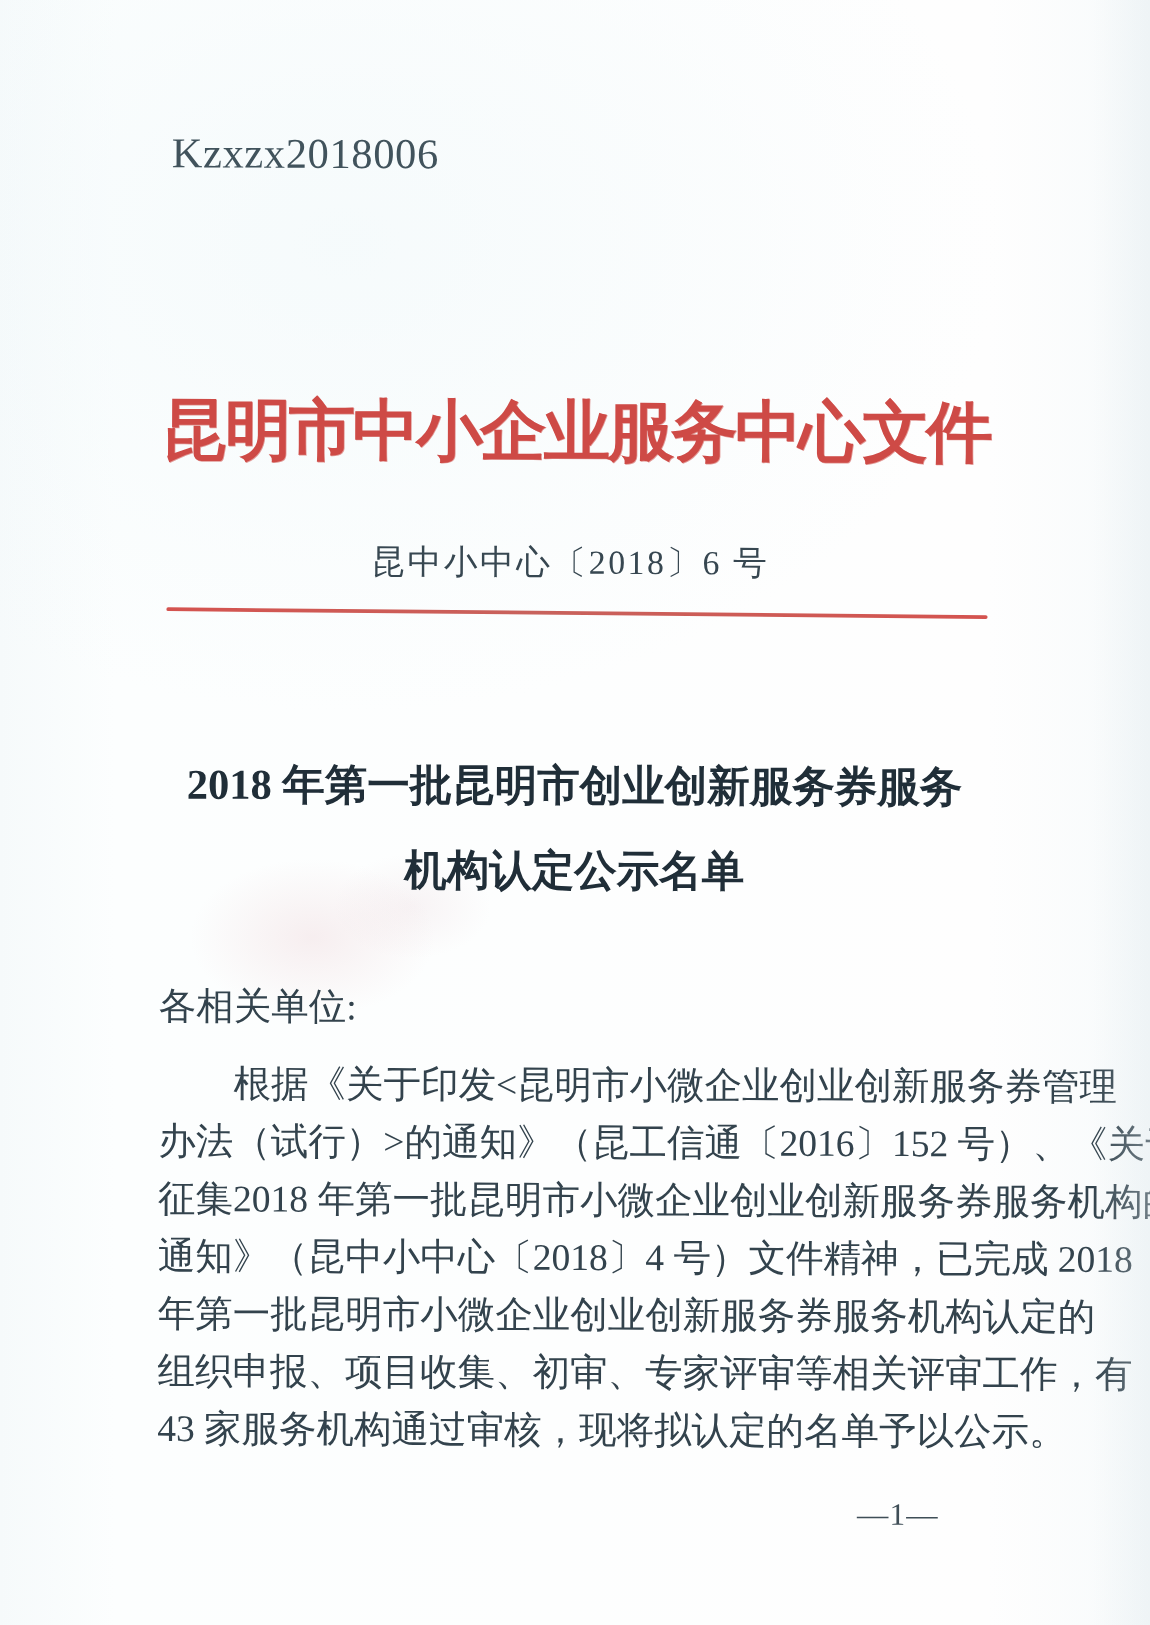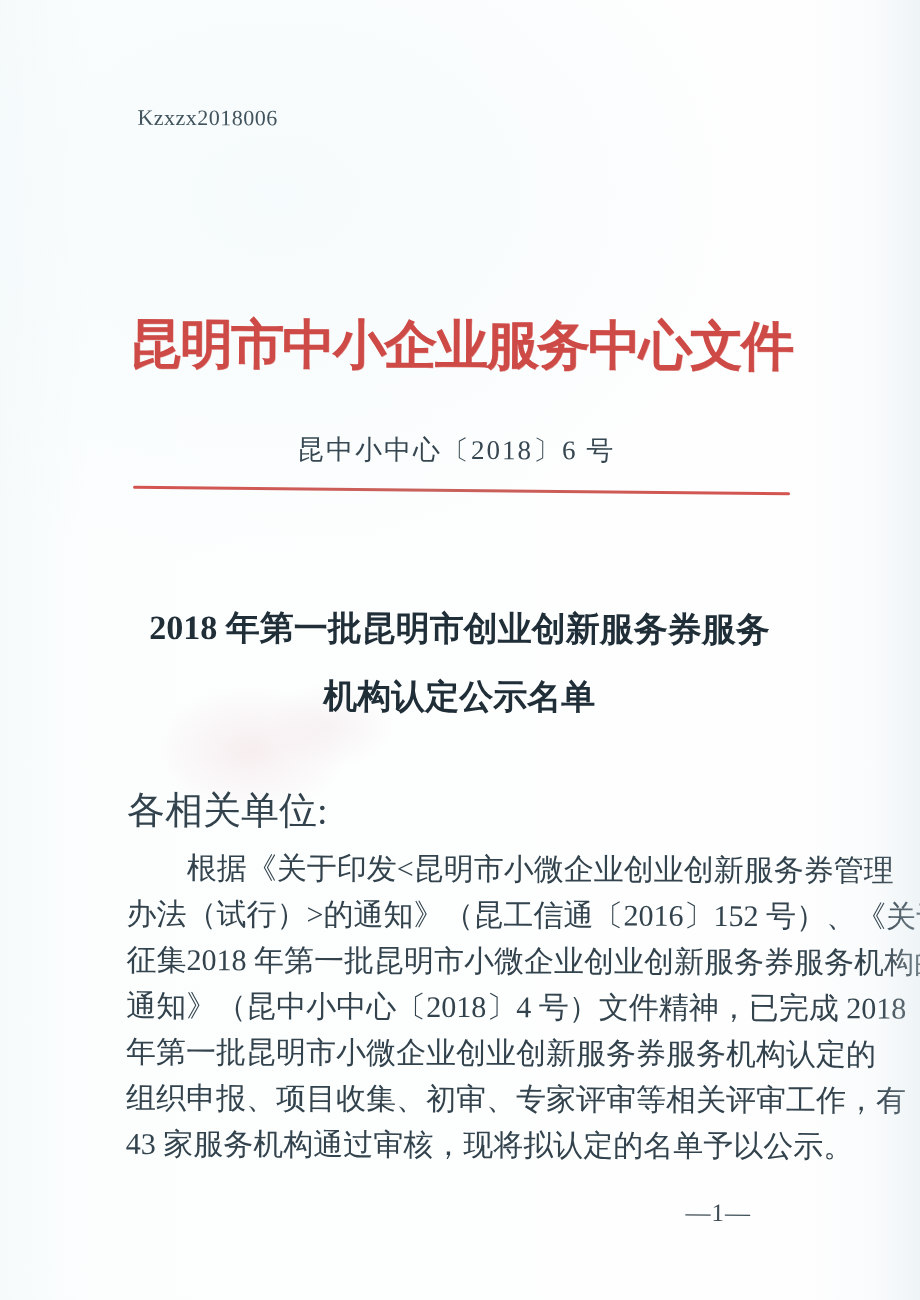--- a/index.html
+++ b/index.html
@@ -24,21 +24,21 @@
   .tilt {
     position: absolute;
     inset: 0;
     transform: rotate(0.2deg);
     transform-origin: 50% 40%;
   }
   .doc-code {
     position: absolute;
     left: 136px;
     top: 106px;
-    font-size: 22px;
+    font-size: 34px;
     letter-spacing: 0.5px;
     color: #41535c;
   }
   .red-title {
     position: absolute;
     left: 0;
     top: 310px;
     width: 100%;
     text-align: center;
     font-size: 53px;
@@ -78,21 +78,21 @@
     font-weight: bold;
     color: #202e38;
     white-space: nowrap;
   }
   .main-title.l1 { top: 606px; }
   .main-title.l2 { top: 674px; }
   .salutation {
     position: absolute;
     left: 128px;
     top: 786px;
-    font-size: 38px;
+    font-size: 30px;
     color: #33434d;
   }
   .para {
     position: absolute;
     left: 128px;
     top: 846px;
     width: 663px;
     font-size: 30px;
     color: #33434d;
   }

